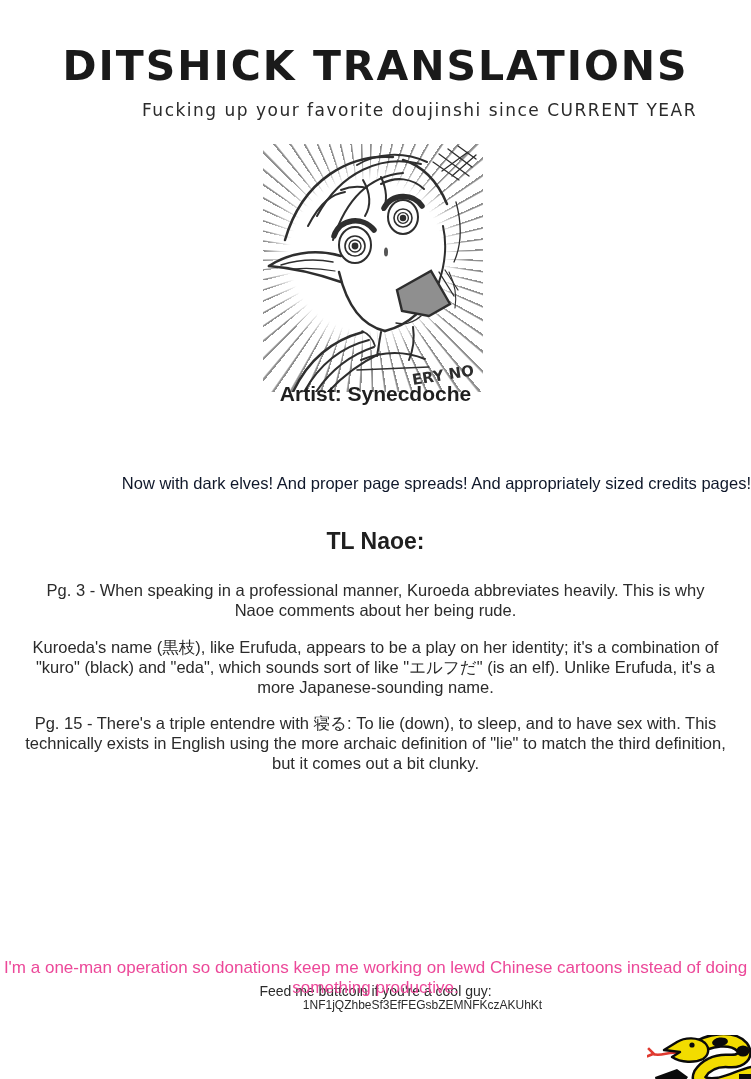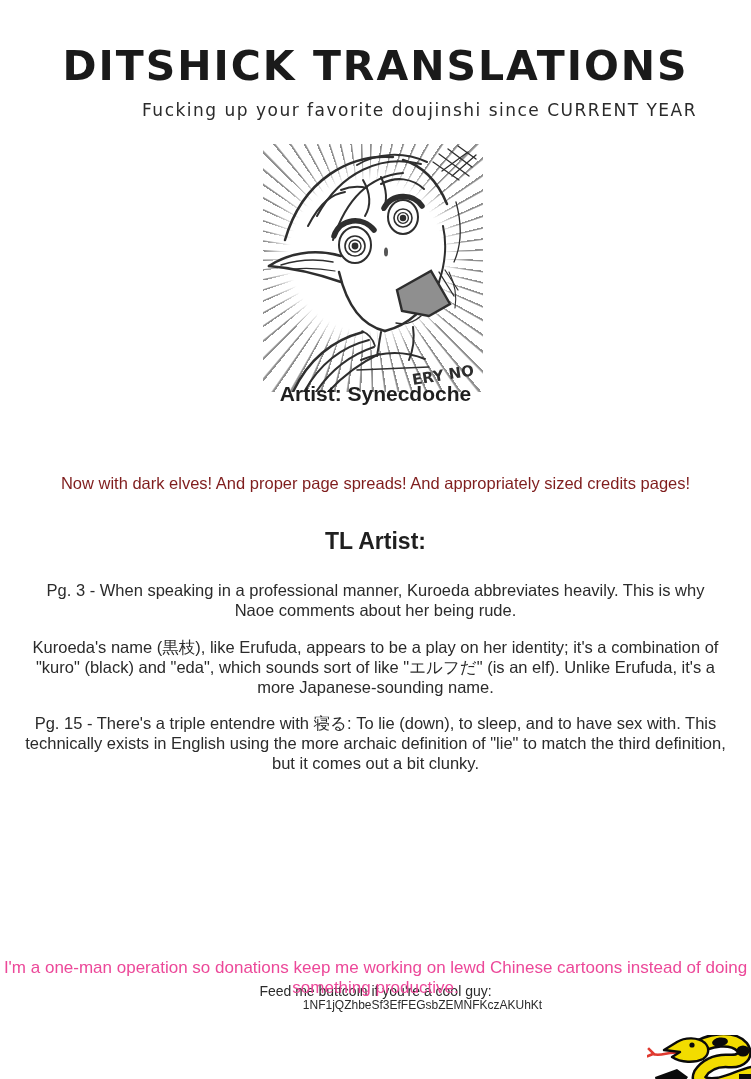--- a/index.html
+++ b/index.html
@@ -27,21 +27,21 @@
     background:
       radial-gradient(ellipse 60% 52% at 47% 45%, #ffffff 58%, rgba(255,255,255,0) 78%),
       repeating-conic-gradient(from 2deg at 47% 45%, #8f8f8f 0deg 0.55deg, rgba(255,255,255,0) 1.1deg 5.3deg),
       #ffffff;
     overflow:hidden;
   }
   .panel svg{position:absolute;left:0;top:0;}
 
   .credit-line1{top:374px;font-size:21px;font-weight:bold;color:#1f1f1f;}
   .credit-line2{top:419px;font-size:21px;font-weight:bold;color:#1f1f1f;}
-  .update-note{top:466px;font-size:16.5px;color:#7f1d1d;}
+  .update-note{top:466px;font-size:16.5px;color:#0f172a;text-align:right;}
 
   .tl-heading{top:520px;font-size:23px;font-weight:bold;color:#1f1f1f;}
   .tl-note{
     position:absolute;left:25px;width:701px;text-align:center;
     font-size:16.5px;line-height:20px;color:#2b2b2b;margin:0;
   }
   .note-0{top:572px;}
   .note-1{top:629px;}
   .note-2{top:705px;}
 
@@ -125,21 +125,21 @@
             <path d="M170,18 L196,36"></path>
         </g>
       </g>
       <text x="150" y="241" transform="rotate(-9 150 241)" font-family="DejaVu Sans, sans-serif" font-size="15" font-weight="bold" fill="#2e2e2e">ERY NO</text>
     </svg>
   </figure>
 
   <div class="abs credit-line1">Artist: Synecdoche</div>
   <div class="abs update-note">Now with dark elves! And proper page spreads! And appropriately sized credits pages!</div>
 
-  <div class="abs tl-heading">TL Artist:</div>
+  <div class="abs tl-heading">TL Naoe:</div>
   <p class="tl-note note-0">Pg. 3 - When speaking in a professional manner, Kuroeda abbreviates heavily. This is why Naoe comments about her being rude.</p>
   <p class="tl-note note-1">Kuroeda's name (黒枝), like Erufuda, appears to be a play on her identity; it's a combination of "kuro" (black) and "eda", which sounds sort of like "エルフだ" (is an elf). Unlike Erufuda, it's a more Japanese-sounding name.</p>
   <p class="tl-note note-2">Pg. 15 - There's a triple entendre with 寝る: To lie (down), to sleep, and to have sex with. This technically exists in English using the more archaic definition of "lie" to match the third definition, but it comes out a bit clunky.</p>
 
   <div class="abs footer-1">Feed me buttcoin if you're a cool guy:</div>
   <div class="abs footer-2">1NF1jQZhbeSf3EfFEGsbZEMNFKczAKUhKt</div>
   <div class="abs footer-3">I'm a one-man operation so donations keep me working on lewd Chinese cartoons instead of doing something productive.</div>
 
   <svg class="snake" width="104" height="52" viewBox="0 0 104 52">
 

